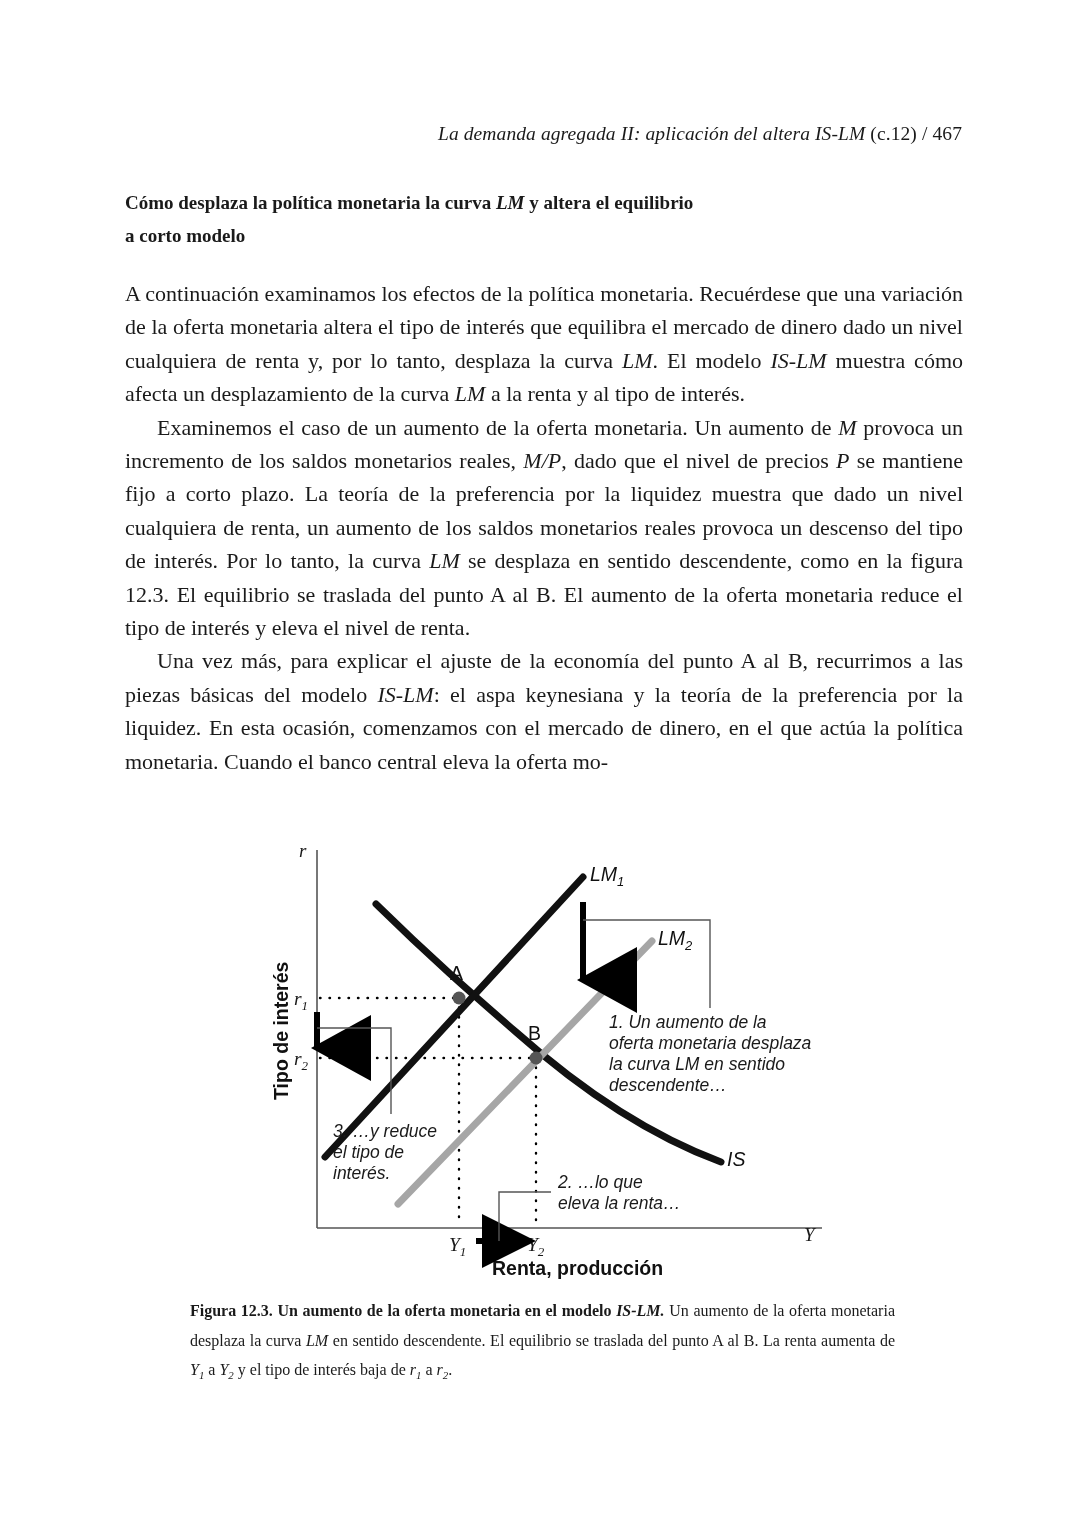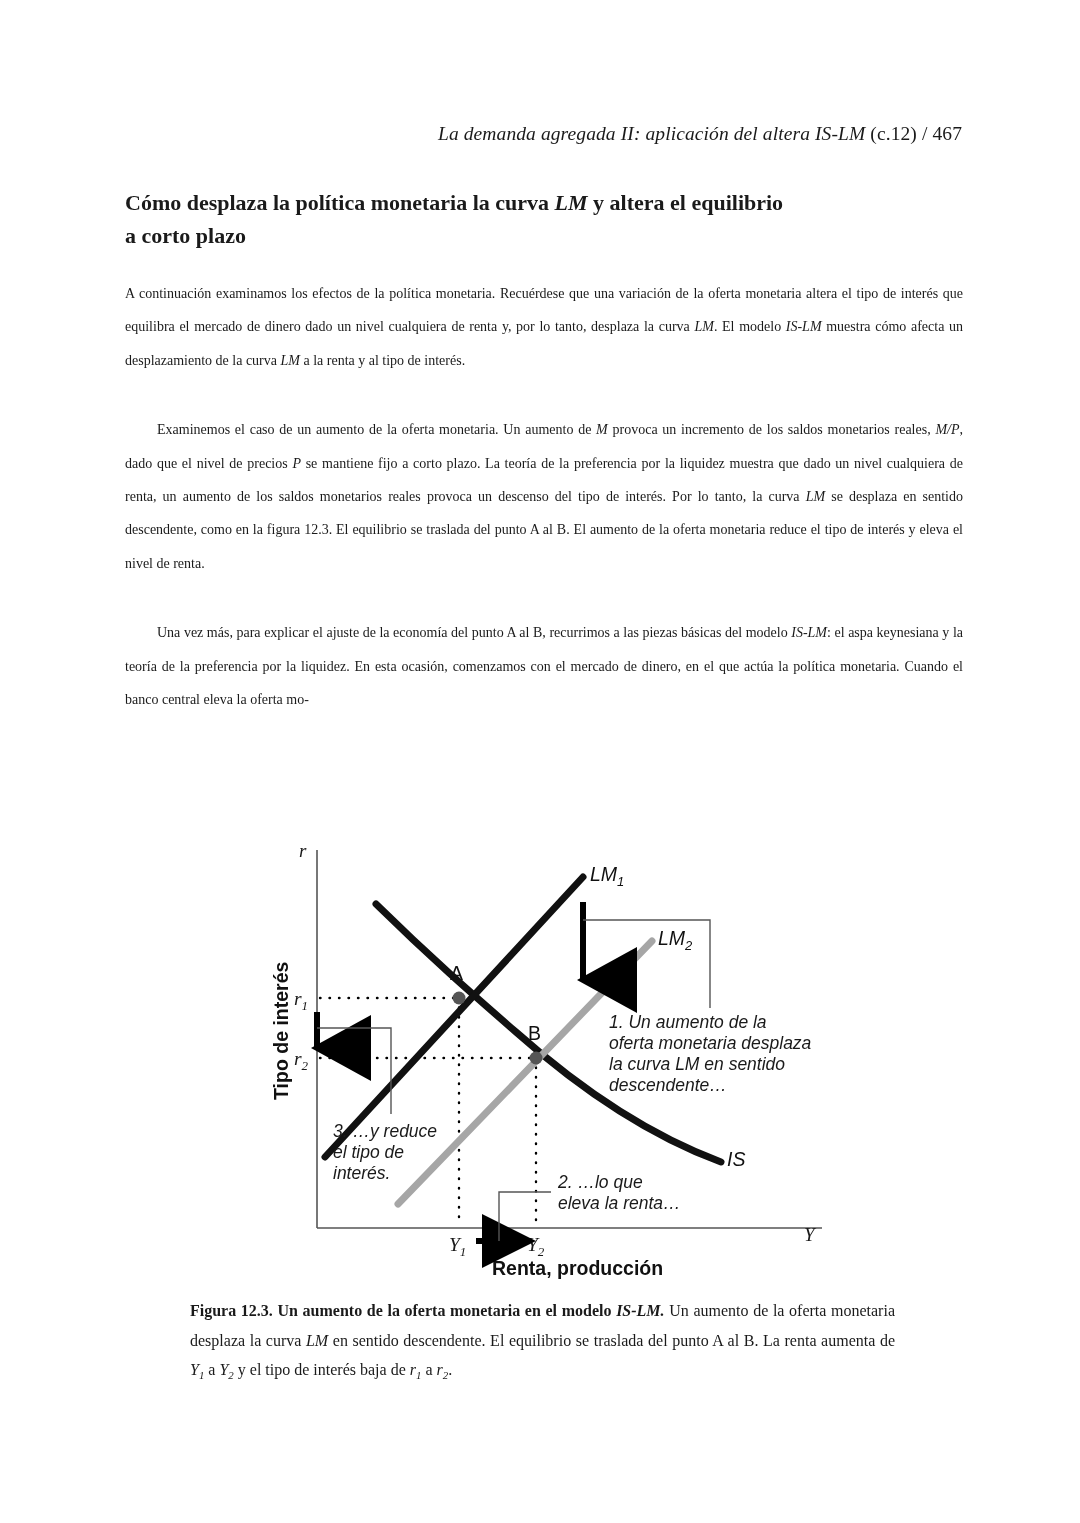--- a/index.html
+++ b/index.html
@@ -14,31 +14,31 @@
   .runhead{
     position:absolute;top:123px;left:0;width:1080px;
     text-align:right;padding-right:118px;box-sizing:border-box;
     font-size:19.5px;font-style:italic;letter-spacing:.1px;
   }
   .runhead .pg{font-style:normal;}
 
   
   .sect-heading{
     position:absolute;left:125px;top:186px;width:840px;
-    font-weight:bold;font-size:22px;line-height:33px;
+    font-weight:bold;font-size:19px;line-height:33px;
   }
   .sect-heading i{font-style:italic;}
 
   
   .body-copy{
     position:absolute;left:125px;top:277px;width:838px;
-    font-size:14px;line-height:33.4px;text-align:justify;
+    font-size:22px;line-height:33.4px;text-align:justify;
   }
   .body-copy p{margin:0;}
-  .body-copy p.ind{text-indent:32px;margin-top:36px;}
+  .body-copy p.ind{text-indent:32px;}
   .body-copy i{font-style:italic;}
 
   
   .figure{position:absolute;left:0;top:832px;width:1080px;height:460px;}
   .figure svg{display:block;}
 
   
   .caption{
     position:absolute;left:190px;top:1296px;width:705px;
     font-size:16px;line-height:29.5px;text-align:justify;
@@ -56,21 +56,21 @@
 
   <div class="runhead">
     <span>La demanda agregada II: aplicación del altera IS-LM</span>
     <span class="pg"> <span>(c.12)</span>
     <span>/</span>
     <span>467</span></span>
   </div>
 
   <div class="sect-heading">
     <span>Cómo desplaza la política monetaria la curva </span><i>LM</i><span> y altera el equilibrio</span><br>
-    <span>a corto plazo</span>
+    <span>a corto modelo</span>
   </div>
 
   <div class="body-copy">
     <p>
       A continuación examinamos los efectos de la política monetaria. Recuérdese que
       una variación de la oferta monetaria altera el tipo de interés que equilibra el mercado
       de dinero dado un nivel cualquiera de renta y, por lo tanto, desplaza la curva
       <i>LM</i>. El modelo <i>IS-LM</i> muestra cómo afecta un desplazamiento de la curva <i>LM</i> a la
       renta y al tipo de interés.
     </p>

